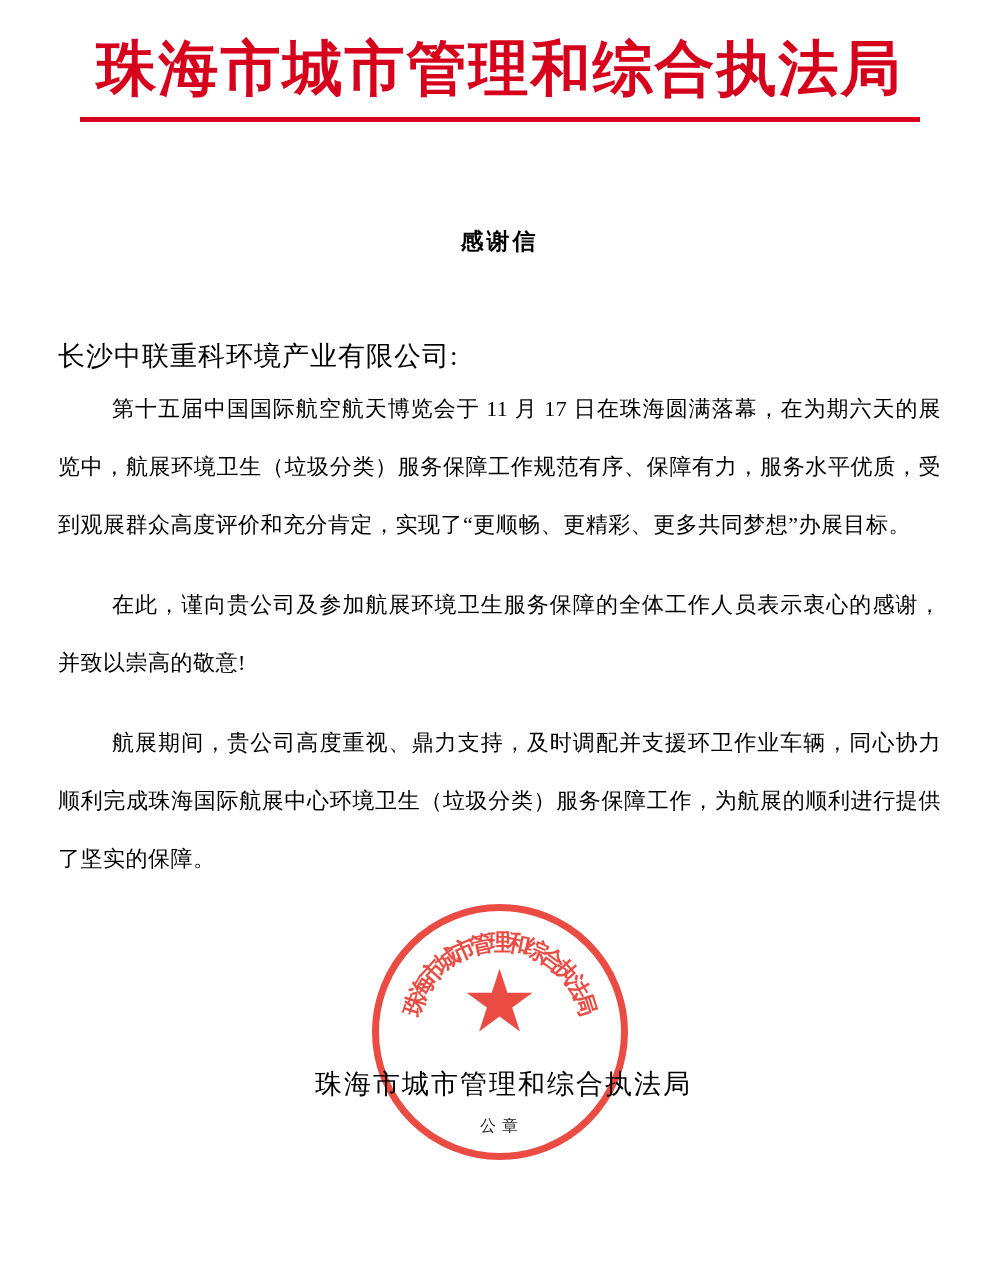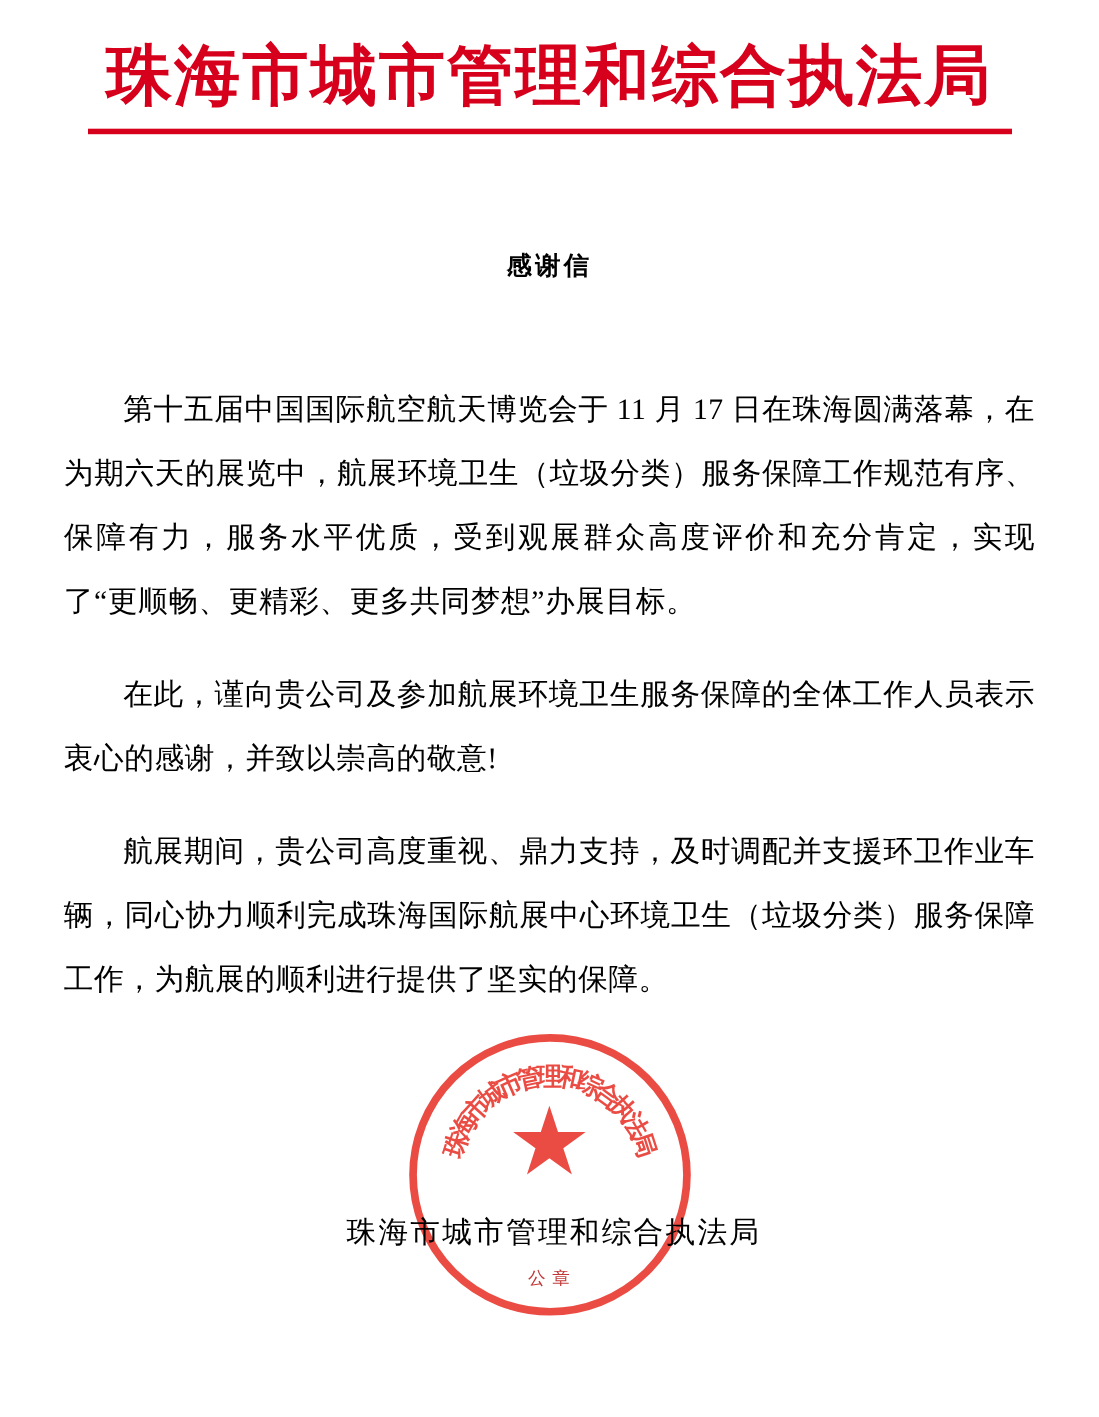--- a/index.html
+++ b/index.html
@@ -57,21 +57,21 @@
   
   .body-block {
     margin-top: 86px;
   }
   .salutation {
     font-size: 27px;
     line-height: 1.0;
     letter-spacing: 1px;
   }
   .para {
-    font-size: 27px;
+    font-size: 22px;
     line-height: 58px;
     letter-spacing: 0.5px;
     text-align: justify;
     text-justify: inter-ideograph;
     text-indent: 54px;
     margin-top: 10px;
   }
 
   
   .sign-area {
@@ -137,37 +137,38 @@
     transform-origin: 0 0;
     white-space: nowrap;
   }
   .seal-bottom {
     position: absolute;
     left: 0;
     bottom: 16px;
     width: 100%;
     text-align: center;
     font-size: 16px;
-    color: #b91c1c;
+    color: #000000;
     letter-spacing: 1px;
   }
 </style>
 </head>
 <body>
 
 <div class="page">
 
   <div class="letterhead">
     <div class="letterhead-title">珠海市城市管理和综合执法局</div>
     <div class="letterhead-rule"></div>
   </div>
 
   <div class="doc-title">感谢信</div>
 
   <div class="body-block">
+    <div class="salutation">长沙中联重科环境产业有限公司:</div>
 
     <p class="para">第十五届中国国际航空航天博览会于 11 月 17 日在珠海圆满落幕，在为期六天的展览中，航展环境卫生（垃圾分类）服务保障工作规范有序、保障有力，服务水平优质，受到观展群众高度评价和充分肯定，实现了“更顺畅、更精彩、更多共同梦想”办展目标。</p>
 
     <p class="para">在此，谨向贵公司及参加航展环境卫生服务保障的全体工作人员表示衷心的感谢，并致以崇高的敬意!</p>
 
     <p class="para">航展期间，贵公司高度重视、鼎力支持，及时调配并支援环卫作业车辆，同心协力顺利完成珠海国际航展中心环境卫生（垃圾分类）服务保障工作，为航展的顺利进行提供了坚实的保障。</p>
   </div>
 
   <div class="sign-area">
 

